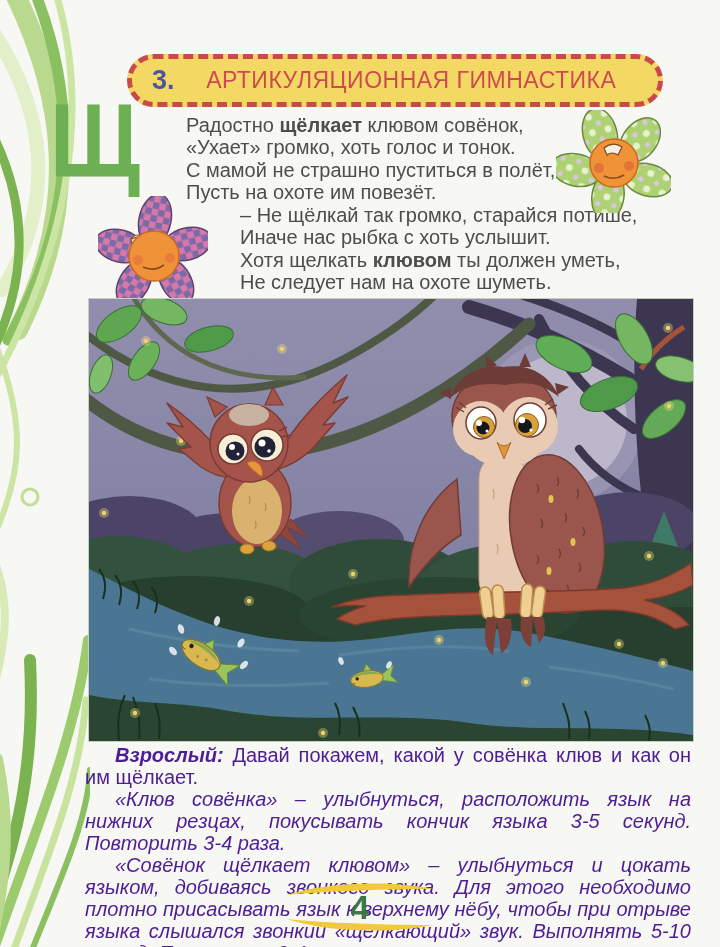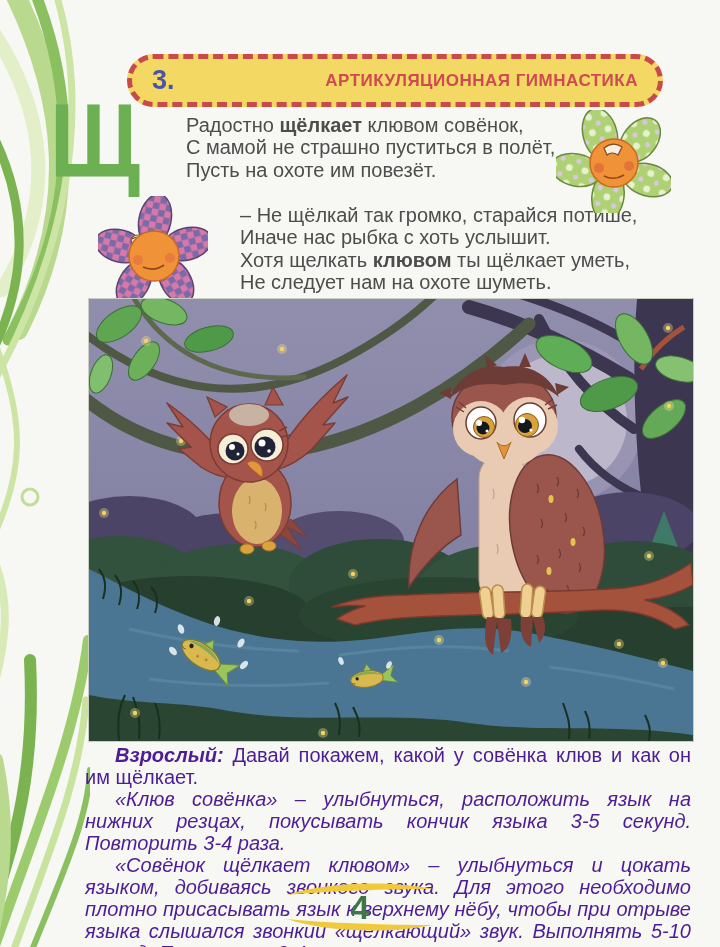--- a/index.html
+++ b/index.html
@@ -3,21 +3,21 @@
 <meta charset="utf-8">
 <style>
   html,body{margin:0;padding:0;background:#e8e8e4;}
   .page{position:relative;width:720px;height:947px;background:#f7f7f3;overflow:hidden;
         font-family:"Liberation Sans", sans-serif;margin:0 auto;}
   .edge-decor{position:absolute;left:0;top:0;}
   .banner{position:absolute;left:127px;top:54px;width:536px;height:53px;box-sizing:border-box;
         background:var(--banner-bg,#f3d964);border:5px dashed var(--banner-border,#c94a4a);
         border-radius:30px;display:flex;align-items:center;padding:0 20px;gap:10px;}
   .banner-number{font-size:27px;font-weight:bold;color:var(--number-blue,#4a55a0);}
-  .banner-title{flex:1;text-align:right;font-size:17px;font-weight:bold;
+  .banner-title{flex:1;text-align:center;font-size:23px;font-weight:normal;
         color:var(--title-red,#cf4a50);letter-spacing:.5px;}
   .big-letter{position:absolute;left:50px;top:88px;font-size:104px;line-height:1;font-weight:bold;
         color:var(--letter-green,#6cb053);transform:scaleX(.85);transform-origin:left top;}
   .poem{position:absolute;font-size:20px;line-height:22.3px;color:#4d4d4d;white-space:nowrap;}
   .poem-1{left:186px;top:114px;}
   .poem-2{left:240px;top:204px;}
   .b{font-weight:bold;}
   .flower{position:absolute;}
   .flower-left{left:98px;top:196px;}
   .flower-right{left:556px;top:110px;}
@@ -58,28 +58,29 @@
 
   <div class="banner">
     <span class="banner-number">3.</span>
     <span class="banner-title">АРТИКУЛЯЦИОННАЯ ГИМНАСТИКА</span>
   </div>
 
   <div class="big-letter">Щ</div>
 
   <div class="poem poem-1">
     <div><span>Радостно </span><span class="b">щёлкает</span><span> клювом совёнок,</span></div>
+    <div><span>«Ухает» громко, хоть голос и тонок.</span><span class="b"></span><span></span></div>
     <div><span>С мамой не страшно пуститься в полёт,</span><span class="b"></span><span></span></div>
     <div><span>Пусть на охоте им повезёт.</span><span class="b"></span><span></span></div>
   </div>
 
   <div class="poem poem-2">
     <div><span>– Не щёлкай так громко, старайся потише,</span><span class="b"></span><span></span></div>
     <div><span>Иначе нас рыбка с хоть услышит.</span><span class="b"></span><span></span></div>
-    <div><span>Хотя щелкать </span><span class="b">клювом</span><span> ты щёлкает уметь,</span></div>
+    <div><span>Хотя щелкать </span><span class="b">клювом</span><span> ты должен уметь,</span></div>
     <div><span>Не следует нам на охоте шуметь.</span><span class="b"></span><span></span></div>
   </div>
 
   <svg class="flower flower-left" width="110" height="105" viewBox="0 0 110 105">
     <defs>
       <pattern id="chk" width="13" height="13" patternUnits="userSpaceOnUse">
         <rect width="13" height="13" fill="#7b6aa8"></rect>
         <rect width="6.5" height="6.5" fill="#d878a8"></rect>
         <rect x="6.5" y="6.5" width="6.5" height="6.5" fill="#d878a8"></rect>
       </pattern>

